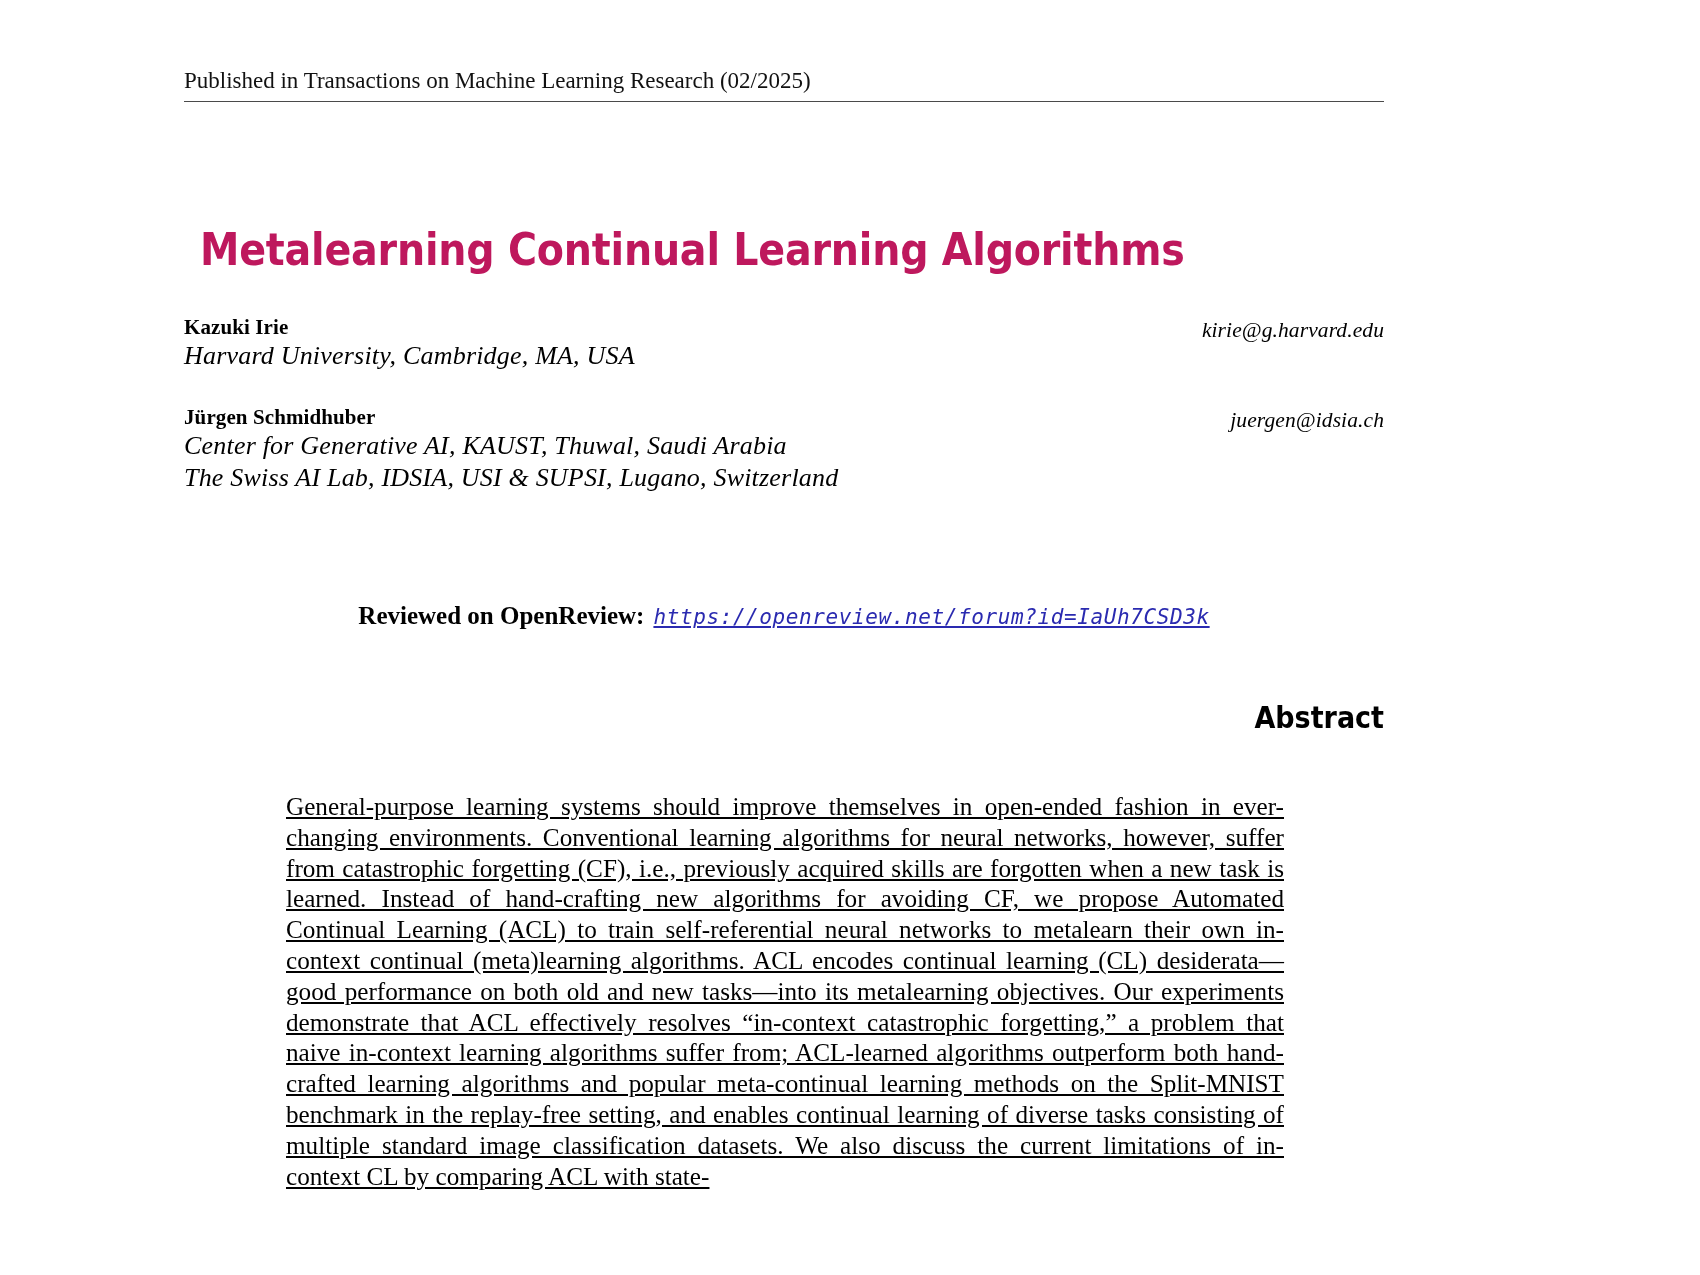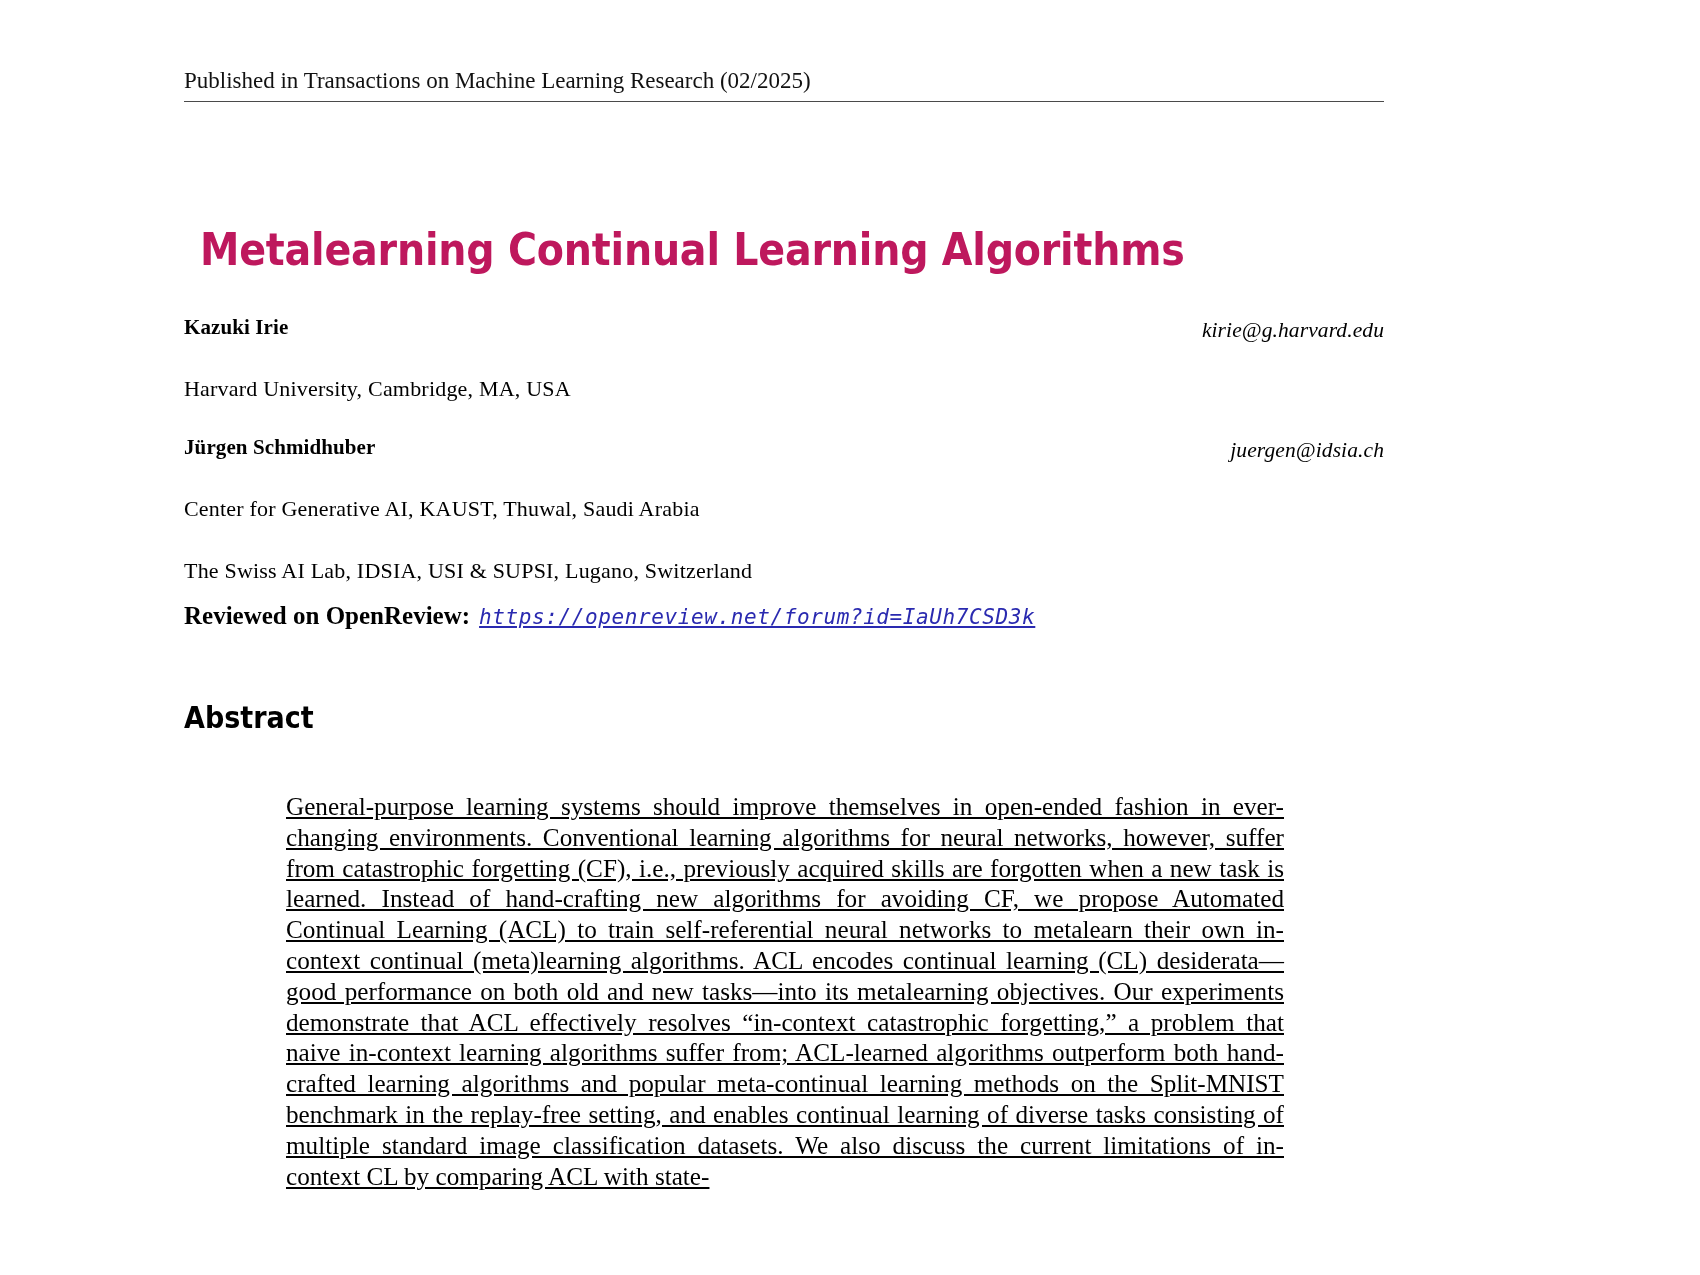--- a/index.html
+++ b/index.html
@@ -79,53 +79,54 @@
   .author-email {
     position: absolute;
     right: 0;
     top: 4px;
     font-size: 21.5px;
     font-style: italic;
     letter-spacing: 0.1px;
     white-space: nowrap;
   }
   .author-affil {
-    font-size: 22px;
+    font-size: 26px;
+    font-style: italic;
     line-height: 1.24;
     letter-spacing: 0.2px;
-    margin-top: 35px;
   }
 
   
   #openreview-line {
     position: absolute;
     top: 602px;
     left: 0;
     width: 1200px;
     font-size: 25px;
     font-weight: bold;
     white-space: nowrap;
+    text-align: center;
   }
   #openreview-url {
     font-family: "DejaVu Sans Mono", "Liberation Mono", monospace;
     font-weight: normal;
     font-style: italic;
     font-size: 21px;
     color: #2a2ab0;
     letter-spacing: 0.6px;
     margin-left: 9px;
   }
 
   
   #abstract-heading {
     position: absolute;
     top: 700px;
     left: 0;
     width: 1200px;
-    text-align: left;
+    text-align: right;
     font-family: "DejaVu Sans Condensed", "Liberation Sans Narrow", "Liberation Sans", sans-serif;
     font-weight: bold;
     font-size: 30px;
   }
   #abstract-body {
     position: absolute;
     top: 780px;
     left: 90px;
     width: 1022px;
     font-size: 25.2px;

